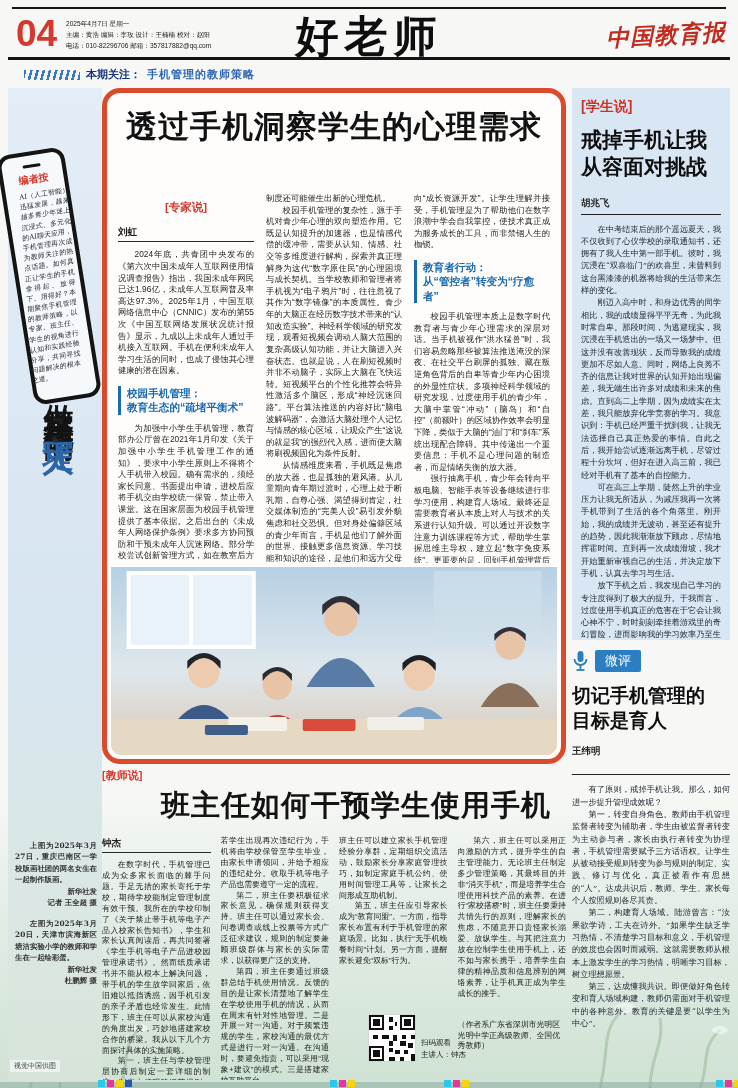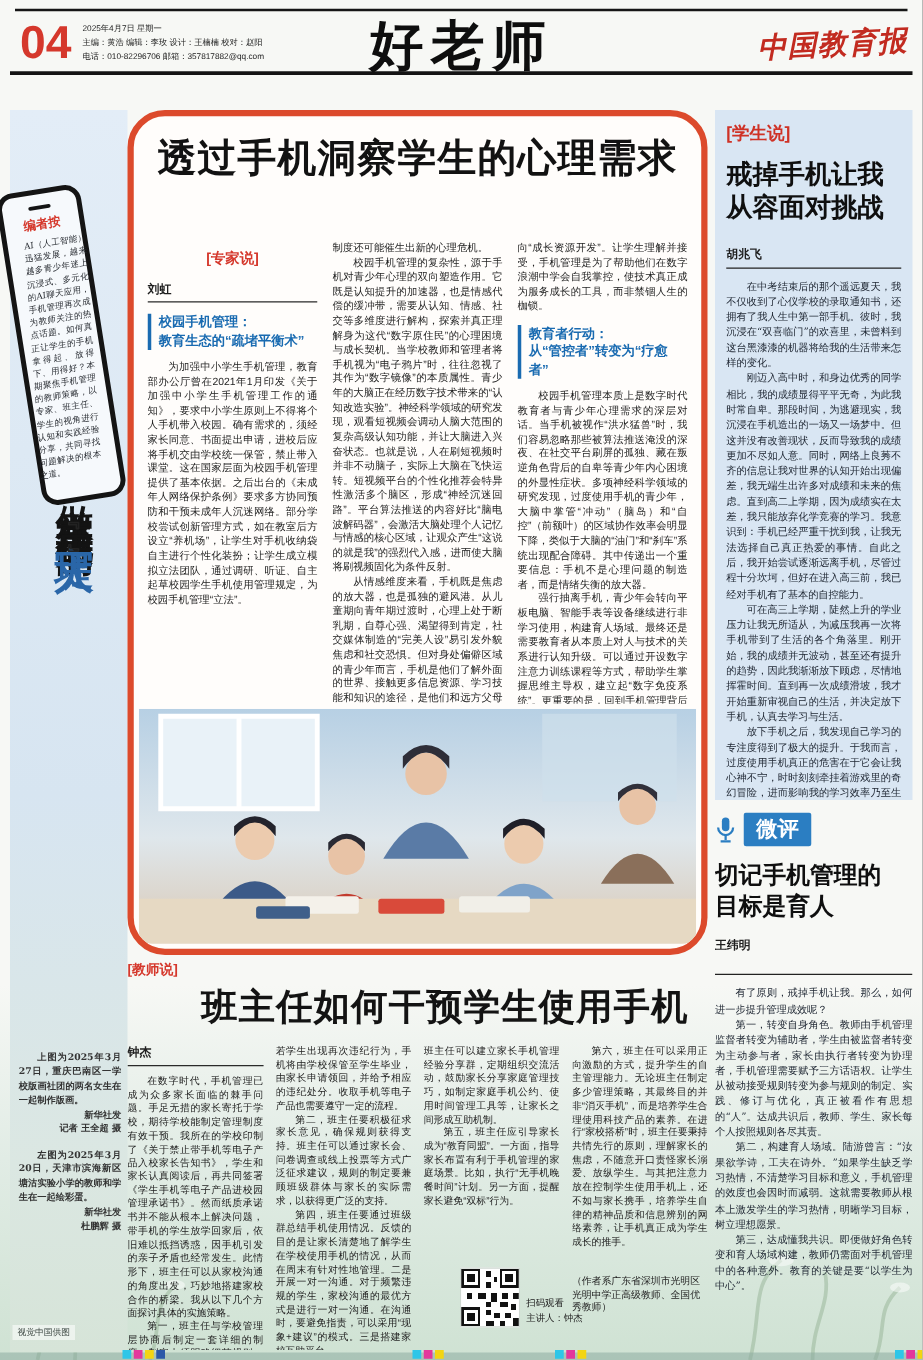--- a/index.html
+++ b/index.html
@@ -37,21 +37,21 @@
   .vt-blue{font-size:31px;font-weight:bold;color:#2a66a8;font-family:"DejaVu Serif",serif;letter-spacing:4px;}
   .caps{position:absolute;left:7px;right:5px;top:752px;font-family:"DejaVu Serif",serif;
         font-size:7.4px;font-weight:bold;line-height:1.55;color:#333;}
   .cap-text{text-indent:2em;text-align:justify;}
   .cap-credit{text-align:right;}
   .cap-gap{height:9px;}
   .supplier{position:absolute;left:2px;bottom:10px;font-size:7px;color:#3c4742;
             background:rgba(255,255,255,.55);padding:1px 4px;}
   
   .mainbox{position:absolute;left:102px;top:88px;width:464px;height:676px;background:#fffdfb;
-           border:5px solid #dc4a2c;border-radius:30px;box-sizing:border-box;z-index:3;overflow:hidden;}
+           border:5px solid #dc4a2c;border-radius:18px;box-sizing:border-box;z-index:3;overflow:hidden;}
   .main-title{margin-top:13px;text-align:center;font-size:31px;font-weight:900;color:#121212;letter-spacing:1px;}
   .cols{position:absolute;left:11px;right:11px;top:64px;bottom:196px;display:flex;gap:12px;overflow:hidden;}
   .col{flex:1;font-size:8.3px;line-height:1.4;color:#1e1e1e;overflow:hidden;margin-top:36px;}
   .tagline{text-align:center;color:#d5382c;font-weight:bold;font-size:11.5px;margin:6px 0 10px;}
   .author{font-weight:bold;font-size:9.5px;border-bottom:1px solid #2a2a2a;padding-bottom:3px;margin-bottom:7px;}
   .it-p{text-indent:2em;text-align:justify;}
   .it-pl{text-align:justify;}
   .it-h{color:#1a6bb1;font-weight:bold;font-size:10.6px;line-height:1.35;border-left:3.5px solid #1a6bb1;
         padding-left:6px;margin:9px 0 8px;white-space:pre-line;text-align:left;text-indent:0;}
   .it-sig{text-align:left;margin-top:20px;}
@@ -68,21 +68,21 @@
   .qr-lines{font-size:7.5px;line-height:1.7;color:#222;}
   
   .stu{position:absolute;left:572px;top:88px;width:158px;height:552px;background:#d9e6f3;
        padding:10px 9px;box-sizing:border-box;overflow:hidden;z-index:2;}
   .stu-tag{color:#cf3226;font-weight:bold;font-size:14px;}
   .stu-title{font-size:21px;font-weight:900;color:#0f0f0f;line-height:1.3;margin-top:10px;white-space:pre-line;}
   .stu-author{font-weight:bold;font-size:9.5px;border-bottom:1.5px solid #222;padding-bottom:4px;margin:16px 0 8px;}
   .stu-body,.wp-body{font-family:"DejaVu Serif",serif;font-size:8.2px;line-height:1.5;color:#222a36;}
   .wp{position:absolute;left:572px;top:650px;width:158px;height:430px;overflow:hidden;z-index:2;}
   .wp-head{display:flex;align-items:center;gap:6px;}
-  .wp-badge{background:#2b7ec2;color:#fff;font-weight:bold;font-size:17px;padding:2px 10px;border-radius:2px;}
+  .wp-badge{background:#2b7ec2;color:#fff;font-weight:normal;font-size:13px;padding:2px 10px;border-radius:2px;}
   .wp-title{font-size:19px;font-weight:900;color:#0f0f0f;margin-top:12px;white-space:pre-line;line-height:1.3;}
   .wp-author{font-weight:bold;font-size:9.5px;border-bottom:1.5px solid #222;padding-bottom:16px;margin:12px 0 8px;}
   
   .regbar{position:absolute;left:0;right:0;bottom:0;height:6px;background:rgba(141,171,160,.55);z-index:5;}
   .regs{position:absolute;bottom:1px;display:flex;gap:2px;z-index:6;}
   .regs i{display:block;width:7px;height:7px;}
   .rc{background:#2ec6e8;}.rm{background:#e3379c;}.ry{background:#f3d513;}.rb{background:#2b58a8;}
 </style>
 </head>
 <body>
@@ -110,20 +110,25 @@
 
   <div class="topline"></div>
   <div class="pagenum">04</div>
   <div class="dateblock"><span>2025年4月7日 星期一</span>
 <span>主编：黄浩 编辑：李玫 设计：王楠楠 校对：赵阳</span>
 <span>电话：010-82296706 邮箱：357817882@qq.com</span></div>
   <div class="masthead">好老师</div>
   <div class="brand">中国教育报</div>
   <div class="headrule"></div>
 
+  <div class="focusbar">
+    <span class="slashes"></span>
+    <span class="focus-label">本期关注：</span>
+    <span class="focus-topic">手机管理的教师策略</span>
+  </div>
 
   <div class="lside">
     <div class="phone">
       <div class="phone-notch"></div>
       <div class="en-title">编者按</div>
       <div class="en-body">AI（人工智能）迅猛发展，越来越多青少年迷上沉浸式、多元化的AI聊天应用，手机管理再次成为教师关注的热点话题。如何真正让学生的手机拿得起、放得下、用得好？本期聚焦手机管理的教师策略，以专家、班主任、学生的视角进行认知和实践经验分享，共同寻找问题解决的根本之道。</div>
     </div>
     <div class="vtitle">
       <span class="vt-black">做学生手机使用的</span><span class="vt-q">『</span><span class="vt-blue">守堤人</span><span class="vt-q">』</span>
     </div>
@@ -139,20 +144,21 @@
     <div class="supplier">视觉中国供图</div>
   </div>
 
   <div class="mainbox">
     <div class="main-title">透过手机洞察学生的心理需求</div>
     <div class="cols">
       <div class="col">
         <div class="tagline">[专家说]</div>
         <div class="author">刘虹</div>
         <div>
+            <div class="it-p">2024年底，共青团中央发布的《第六次中国未成年人互联网使用情况调查报告》指出，我国未成年网民已达1.96亿，未成年人互联网普及率高达97.3%。2025年1月，中国互联网络信息中心（CNNIC）发布的第55次《中国互联网络发展状况统计报告》显示，九成以上未成年人通过手机接入互联网。手机在便利未成年人学习生活的同时，也成了侵蚀其心理健康的潜在因素。</div>
             <div class="it-h">校园手机管理：
 教育生态的“疏堵平衡术”</div>
             <div class="it-p">为加强中小学生手机管理，教育部办公厅曾在2021年1月印发《关于加强中小学生手机管理工作的通知》，要求中小学生原则上不得将个人手机带入校园。确有需求的，须经家长同意、书面提出申请，进校后应将手机交由学校统一保管，禁止带入课堂。这在国家层面为校园手机管理提供了基本依据。之后出台的《未成年人网络保护条例》要求多方协同预防和干预未成年人沉迷网络。部分学校尝试创新管理方式，如在教室后方设立“养机场”，让学生对手机收纳袋自主进行个性化装扮；让学生成立模拟立法团队，通过调研、听证、自主起草校园学生手机使用管理规定，为校园手机管理“立法”。</div>
           </div>
       </div>
       <div class="col">
           <div>
             <div class="it-pl">制度还可能催生出新的心理危机。</div>
             <div class="it-p">校园手机管理的复杂性，源于手机对青少年心理的双向塑造作用。它既是认知提升的加速器，也是情感代偿的缓冲带，需要从认知、情感、社交等多维度进行解构，探索并真正理解身为这代“数字原住民”的心理困境与成长契机。当学校教师和管理者将手机视为“电子鸦片”时，往往忽视了其作为“数字镜像”的本质属性。青少年的大脑正在经历数字技术带来的“认知改造实验”。神经科学领域的研究发现，观看短视频会调动人脑大范围的复杂高级认知功能，并让大脑进入兴奋状态。也就是说，人在刷短视频时并非不动脑子，实际上大脑在飞快运转。短视频平台的个性化推荐会特异性激活多个脑区，形成“神经沉迷回路”。平台算法推送的内容好比“脑电波解码器”，会激活大脑处理个人记忆与情感的核心区域，让观众产生“这说的就是我”的强烈代入感，进而使大脑将刷视频固化为条件反射。</div>
             <div class="it-p">从情感维度来看，手机既是焦虑的放大器，也是孤独的避风港。从儿童期向青年期过渡时，心理上处于断乳期，自尊心强、渴望得到肯定，社交媒体制造的“完美人设”易引发外貌焦虑和社交恐惧。但对身处偏僻区域的青少年而言，手机是他们了解外面的世界、接触更多信息资源、学习技能和知识的途径，是他们和远方父母保持联系、缓解思念之情和排解孤独的“数字救生筏”。</div>

